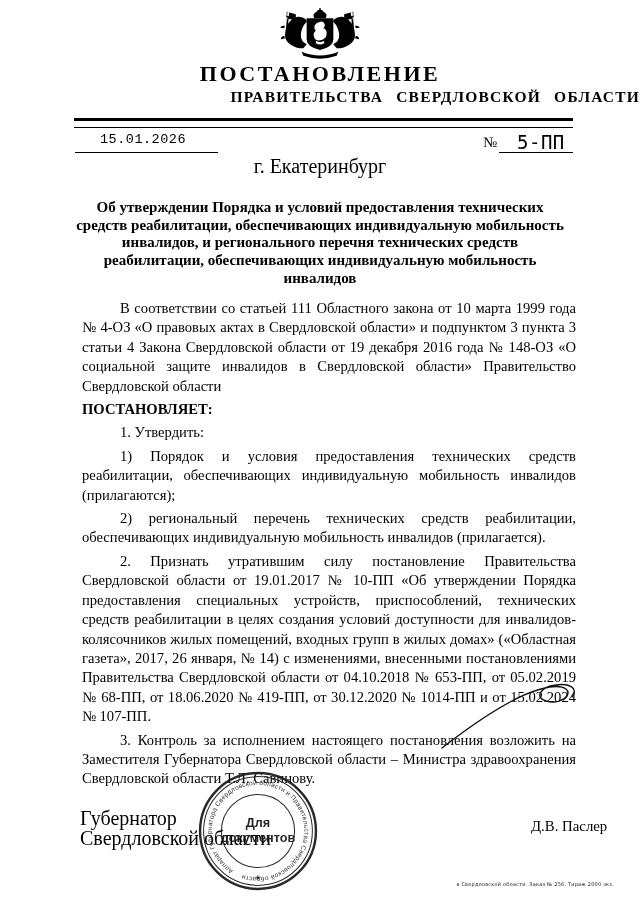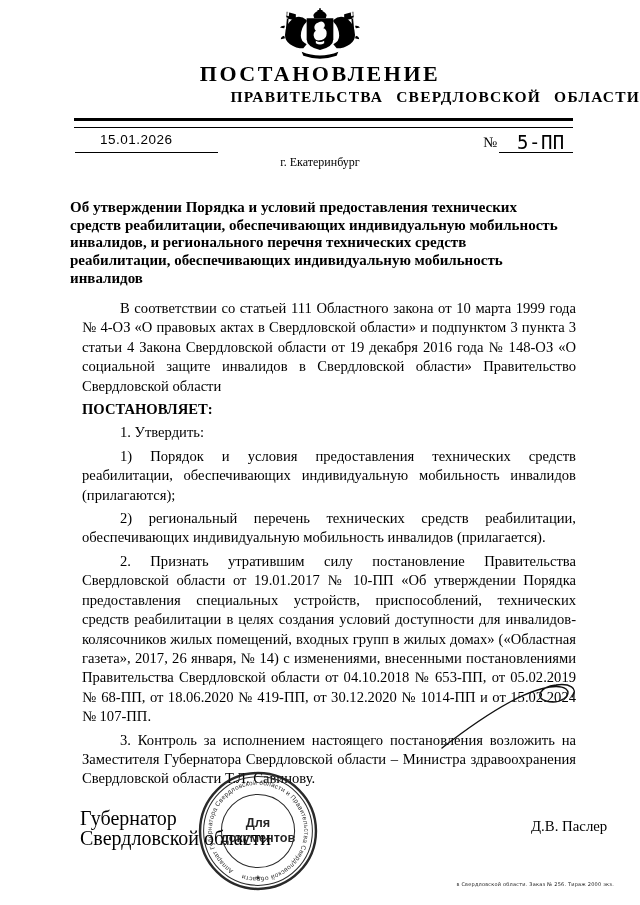--- a/index.html
+++ b/index.html
@@ -15,32 +15,32 @@
   .h-sub {
     position:absolute; top:88px; left:0; width:100%; text-align:right;
     font-size:15.5px; font-weight:bold; letter-spacing:1.2px; word-spacing:8px;
   }
   .rule {
     position:absolute; left:74px; top:118px; width:499px; height:6px;
     border-top:3px solid #000; border-bottom:1.5px solid #000;
   }
   .date-value {
     position:absolute; left:100px; top:132px;
-    font-family:Liberation Sans, sans-serif; font-size:13.5px; letter-spacing:0.5px;
+    font-family:Liberation Mono, monospace; font-size:13.5px; letter-spacing:0.5px;
   }
   .date-line { position:absolute; left:75px; top:152px; width:143px; border-top:1.4px solid #000; }
   .num-label { position:absolute; left:483px; top:134px; font-size:14.5px; }
   .num-value {
     position:absolute; left:517px; top:131px;
     font-family:"DejaVu Sans Mono", monospace; font-size:19px; letter-spacing:0.5px;
   }
   .num-line { position:absolute; left:499px; top:152px; width:74px; border-top:1.4px solid #000; }
-  .city { position:absolute; top:155px; left:0; width:100%; text-align:center; font-size:12px; }
+  .city { position:absolute; top:155px; left:0; width:100%; text-align:center; font-size:20px; }
   .doc-title {
-    position:absolute; top:199px; left:70px; width:500px; 
+    position:absolute; top:199px; left:70px; width:500px; text-align:center;
     font-weight:bold; font-size:15px; line-height:1.18;
   }
   .body-text { position:absolute; top:295px; left:78px; width:502px; font-size:14.6px; line-height:19.4px; }
   .body-text p { margin:4px; text-align:justify; text-indent:38px; }
   .body-text p.resolve { text-indent:0; text-align:left; font-weight:bold; }
   .sig-block { position:absolute; top:808px; left:80px; font-size:20px; line-height:20px; }
   .sig-name { position:absolute; top:818px; left:531px; font-size:14.8px; }
   .stamp { position:absolute; top:770px; left:197px; width:122px; height:122px; opacity:.93; }
   .flourish { position:absolute; left:418px; top:678px; pointer-events:none; }
   .fineprint {

